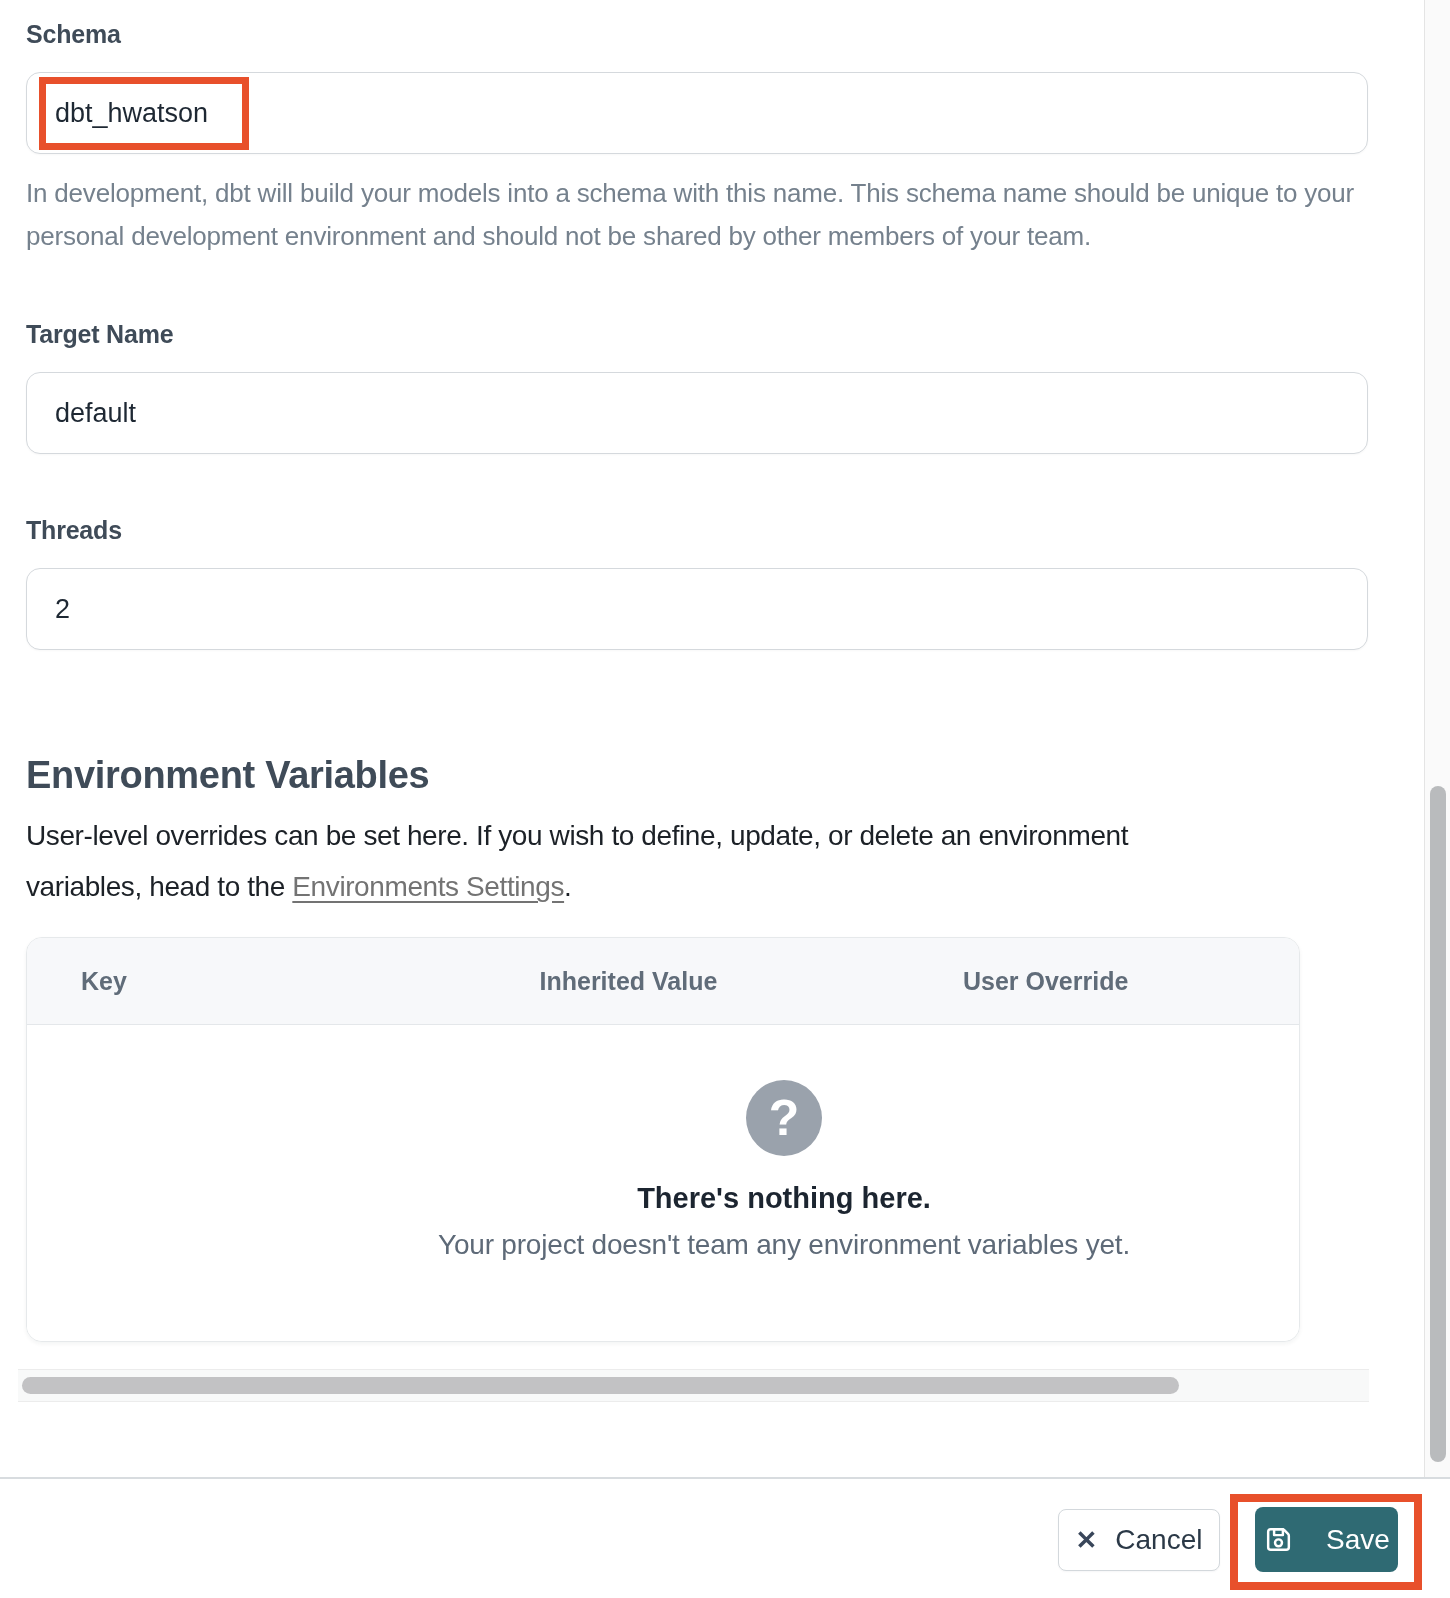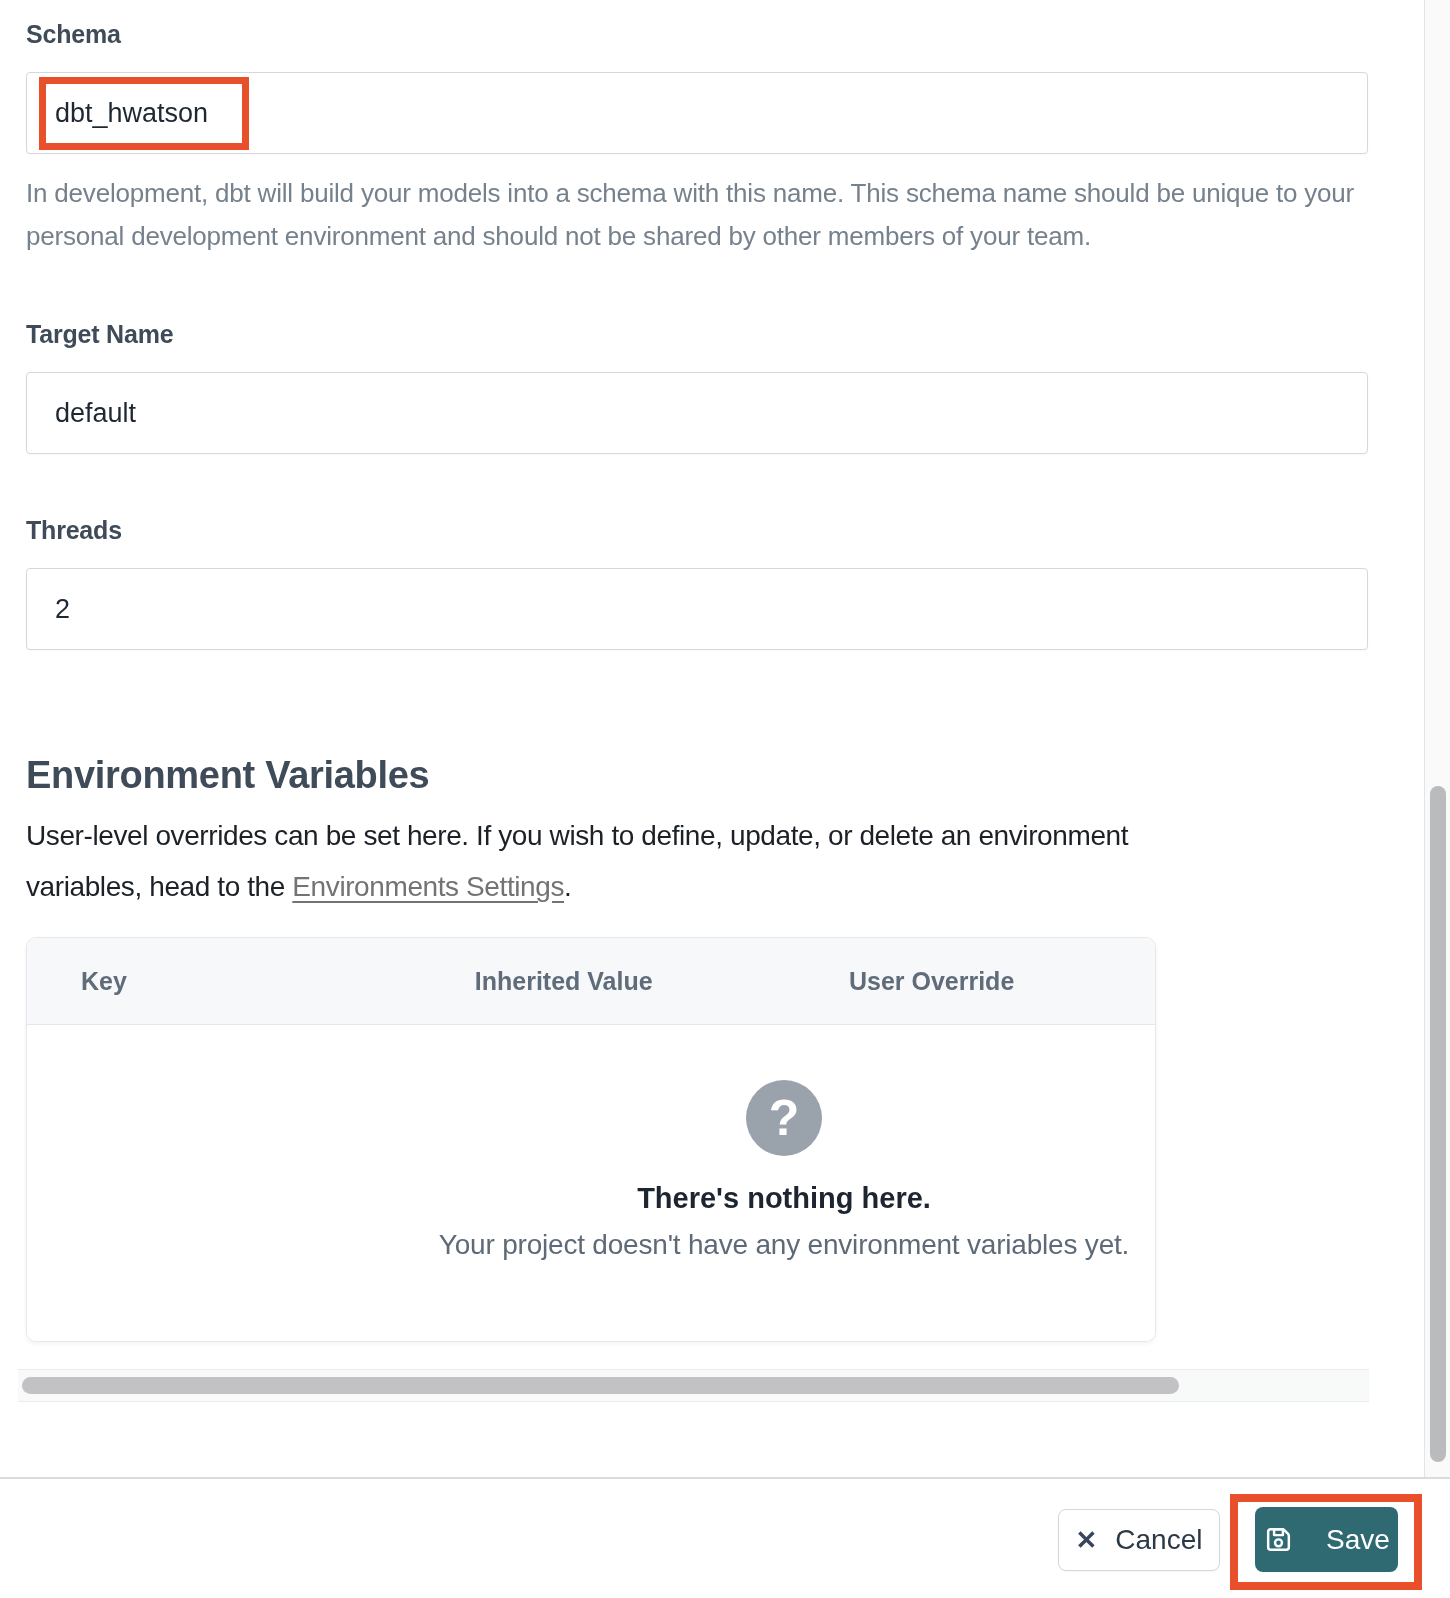--- a/index.html
+++ b/index.html
@@ -19,21 +19,21 @@
 
   .field-label {
     font-size: 25px; font-weight: bold; color: #3f4b58;
     line-height: 28px; letter-spacing: -0.2px;
   }
   .lbl-schema { margin-top: 20px; }
   .lbl-target, .lbl-threads { margin-top: 62px; }
 
   .input-box {
     margin-top: 24px; height: 82px; width: 100%;
-    border: 1.5px solid #d5d9dd; border-radius: 4px;
+    border: 1.5px solid #d5d9dd; border-radius: 14px;
     background: #ffffff; position: relative;
     display: flex; align-items: center;
     box-shadow: 0 1px 2px rgba(20,30,40,0.03);
   }
   .input-box input {
     border: none; outline: none; background: transparent;
     margin: 0 28px; padding: 0; width: calc(100% - 56px);
     font-family: inherit; font-size: 27px; color: #1e2833;
   }
   .annotation-box {
@@ -57,22 +57,22 @@
     margin-top: 12px; width: 1342px;
     font-size: 28px; letter-spacing: -0.4px;
     line-height: 51px; color: #1c2127;
   }
   .section-desc a {
     color: #737373; text-decoration: underline; text-underline-offset: 5px; cursor: pointer;
   }
 
   
   .table-card {
-    margin-top: 25px; width: 1130px; height: 405px;
-    border: 1px solid #e6e9eb; border-radius: 10px;
+    margin-top: 25px; width: 1274px; height: 405px;
+    border: 1px solid #e6e9eb; border-radius: 16px;
     background: #ffffff; overflow: hidden;
     box-shadow: 0 2px 4px rgba(20,30,40,0.05);
   }
   .table-header {
     height: 87px; background: #f7f8fa;
     border-bottom: 1px solid #e4e7ea;
     display: flex; align-items: center;
     font-size: 25px; font-weight: bold; color: #606c79;
   }
   .th-key { width: 440px; padding-left: 54px; }
@@ -177,21 +177,21 @@
         <div class="th-key">Key</div>
         <div class="th-inherited">Inherited Value</div>
         <div class="th-override">User Override</div>
       </div>
       <div class="table-body">
         <div class="empty-state">
           <div class="q-icon">
             <span>?</span>
           </div>
           <div class="empty-title">There's nothing here.</div>
-          <div class="empty-sub">Your project doesn't have any environment variables yet.</div>
+          <div class="empty-sub">Your project doesn't team any environment variables yet.</div>
         </div>
       </div>
     </div>
 
     <div class="hscroll">
       <div class="hscroll-thumb"></div>
     </div>
 
   </div>
 </div>

